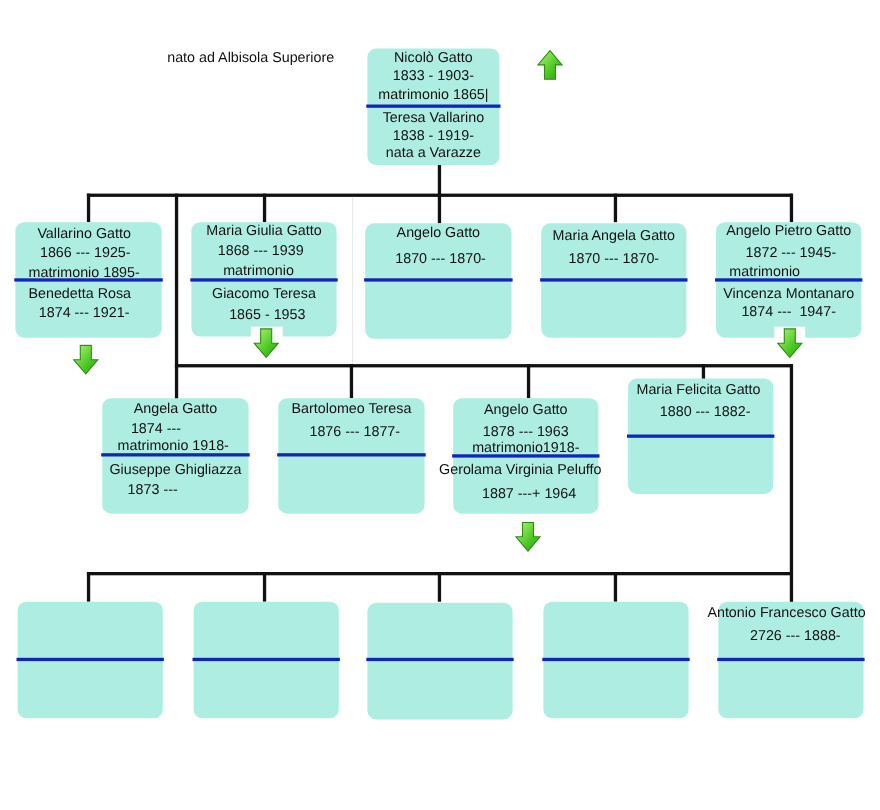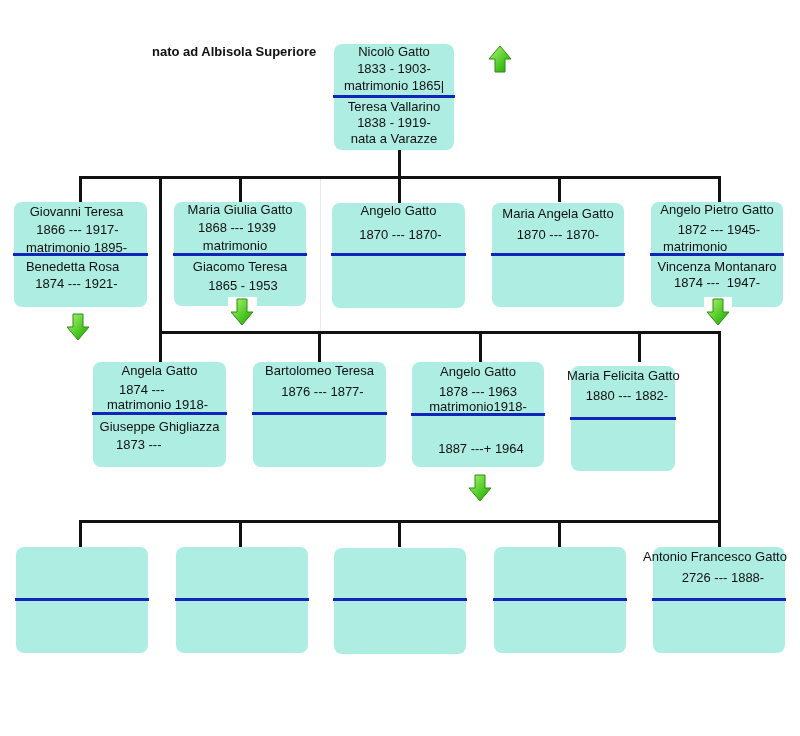--- a/index.html
+++ b/index.html
@@ -1,18 +1,18 @@
 <!DOCTYPE html>
 <html><head>
 <meta charset="utf-8">
 <style>
   html, body { margin: 0; padding: 0; background: #ffffff; }
   body { width: 800px; height: 736px; position: relative; overflow: hidden;
          font-family: "Liberation Sans", sans-serif; color: #111111; }
-  .note { position: absolute; left: 152px; top: 44px; font-size: 13px; line-height: 16px; white-space: pre; font-weight: bold; }
+  .note { position: absolute; left: 152px; top: 44px; font-size: 13px; line-height: 16px; white-space: pre; }
   .box { position: absolute; background: #aeeee2; border-radius: 8px; cursor: pointer; }
   .ln { position: absolute; left: 0; right: 0; text-align: center; font-size: 13px; line-height: 16px;
         white-space: pre; color: #111111; }
   .ln.left { text-align: left; }
   .sep { position: absolute; left: -1px; right: -1px; height: 3px; background: #1126b8; }
   .cn { position: absolute; background: #111111; }
   .faint { position: absolute; background: #e9e9e9; }
   .arrow { position: absolute; width: 24px; height: 28px; cursor: pointer; }
   .arrow svg { display: block; width: 24px; height: 28px; }
   .patch { position: absolute; background: #ffffff; }
@@ -65,22 +65,22 @@
   <span class="ln" style="top:87px">nata a Varazze</span>
 </div>
 
 <div class="arrow" style="left:488px;top:45px">
   <svg viewBox="0 0 24 28">
       <path d="M7 27 H17 V14 H23 L12 1 L1 14 H7 Z" fill="url(#gdown)" stroke="#2e8c12" stroke-width="1"></path>
     </svg>
 </div>
 
 <div class="box" style="left:14px;top:202px;width:133px;height:105px">
-  <span class="ln" style="top:2px;right:8px">Giovanni Teresa</span>
-  <span class="ln" style="top:20px;right:6px">1866 --- 1917-</span>
+  <span class="ln" style="top:2px;right:8px">Vallarino Gatto</span>
+  <span class="ln" style="top:20px;right:6px">1866 --- 1925-</span>
   <span class="ln" style="top:38px;right:8px">matrimonio 1895-</span>
   <div class="sep" style="top:51px"></div>
   <span class="ln" style="top:57px;right:16px">Benedetta Rosa</span>
   <span class="ln" style="top:74px;right:8px">1874 --- 1921-</span>
 </div>
 
 <div class="box" style="left:174px;top:202px;width:132px;height:104px">
   <span class="ln" style="top:0px">Maria Giulia Gatto</span>
   <span class="ln" style="top:18px;right:6px">1868 --- 1939</span>
   <span class="ln" style="top:36px;right:10px">matrimonio</span>
@@ -141,24 +141,25 @@
   <span class="ln" style="top:1px">Bartolomeo Teresa</span>
   <span class="ln" style="top:22px;left:6px">1876 --- 1877-</span>
   <div class="sep" style="top:50px"></div>
 </div>
 
 <div class="box" style="left:412px;top:362px;width:132px;height:105px">
   <span class="ln" style="top:2px">Angelo Gatto</span>
   <span class="ln" style="top:22px">1878 --- 1963</span>
   <span class="ln" style="top:37px">matrimonio1918-</span>
   <div class="sep" style="top:51px"></div>
+  <span class="ln" style="top:57px;left:-40px;right:-30px">Gerolama Virginia Peluffo</span>
   <span class="ln" style="top:79px;left:6px">1887 ---+ 1964</span>
 </div>
 
-<div class="box" style="left:571px;top:366px;width:104px;height:105px">
+<div class="box" style="left:571px;top:344px;width:132px;height:105px">
   <span class="ln" style="top:2px;left:-4px">Maria Felicita Gatto</span>
   <span class="ln" style="top:22px;left:8px">1880 --- 1882-</span>
   <div class="sep" style="top:51px"></div>
 </div>
 
 <div class="arrow" style="left:468px;top:474px">
   <svg viewBox="0 0 24 28">
       <path d="M7 1 H17 V14 H23 L12 27 L1 14 H7 Z" fill="url(#gdown)" stroke="#2e8c12" stroke-width="1"></path>
     </svg>
 </div>

